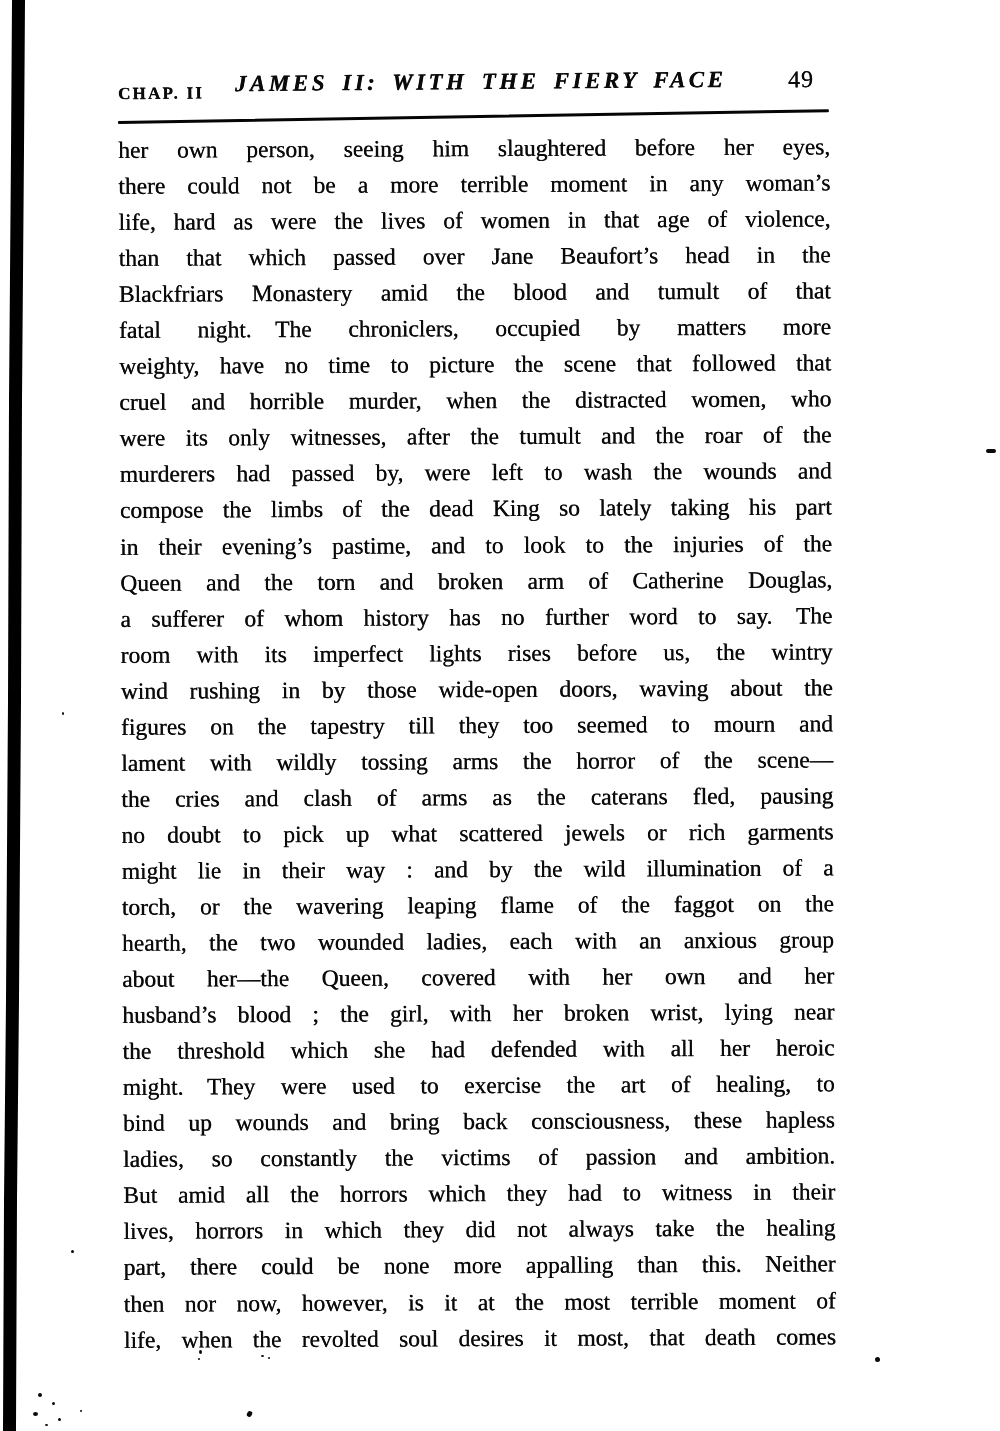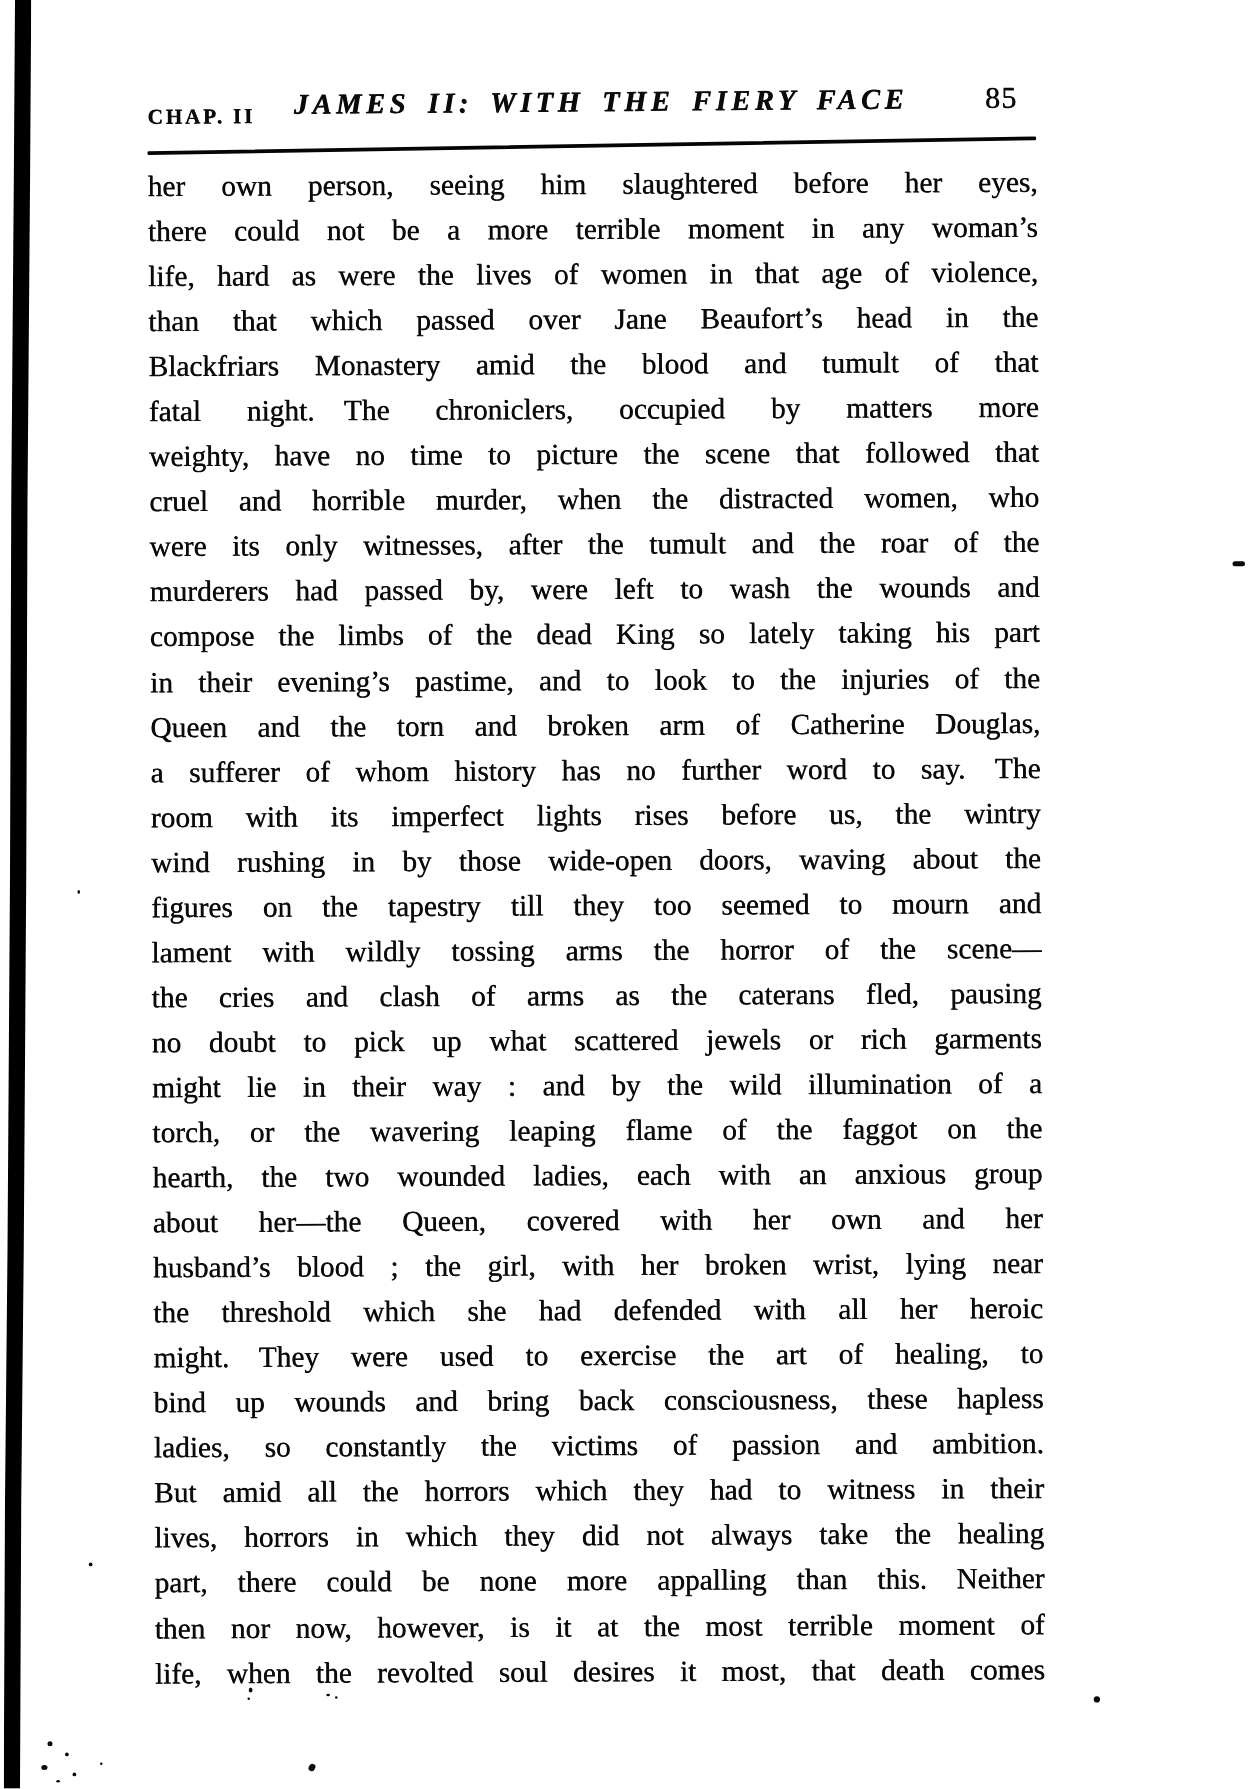--- a/index.html
+++ b/index.html
@@ -61,21 +61,21 @@
 </head>
 <body>
 
 <div class="page">
 
   <div class="gutter"></div>
 
   <header class="running-header">
     <span class="chap">CHAP. II</span>
     <span class="title">JAMES II: WITH THE FIERY FACE</span>
-    <span class="pagenum">85</span>
+    <span class="pagenum">49</span>
   </header>
 
   <div class="rule"></div>
 
   <main class="body-text">
       <div class="line">her own person, seeing him slaughtered before her eyes,</div>
       <div class="line">there could not be a more terrible moment in any woman’s</div>
       <div class="line">life, hard as were the lives of women in that age of violence,</div>
       <div class="line">than that which passed over Jane Beaufort’s head in the</div>
       <div class="line">Blackfriars Monastery amid the blood and tumult of that</div>

